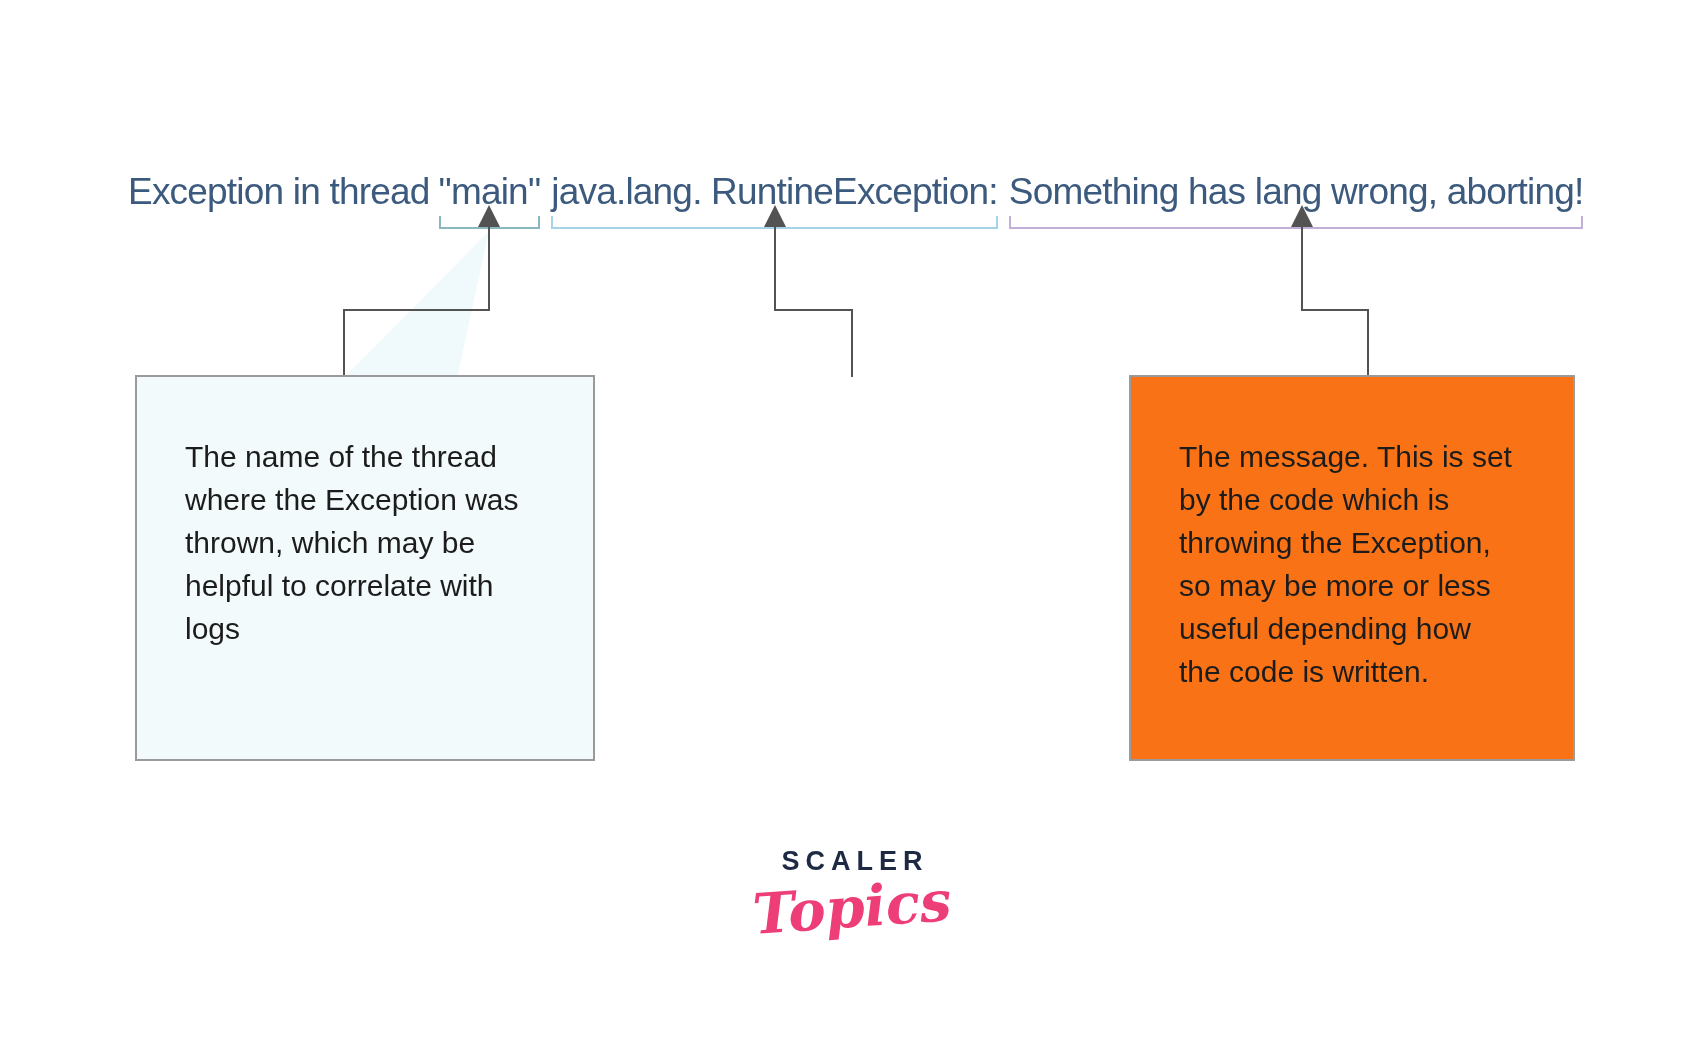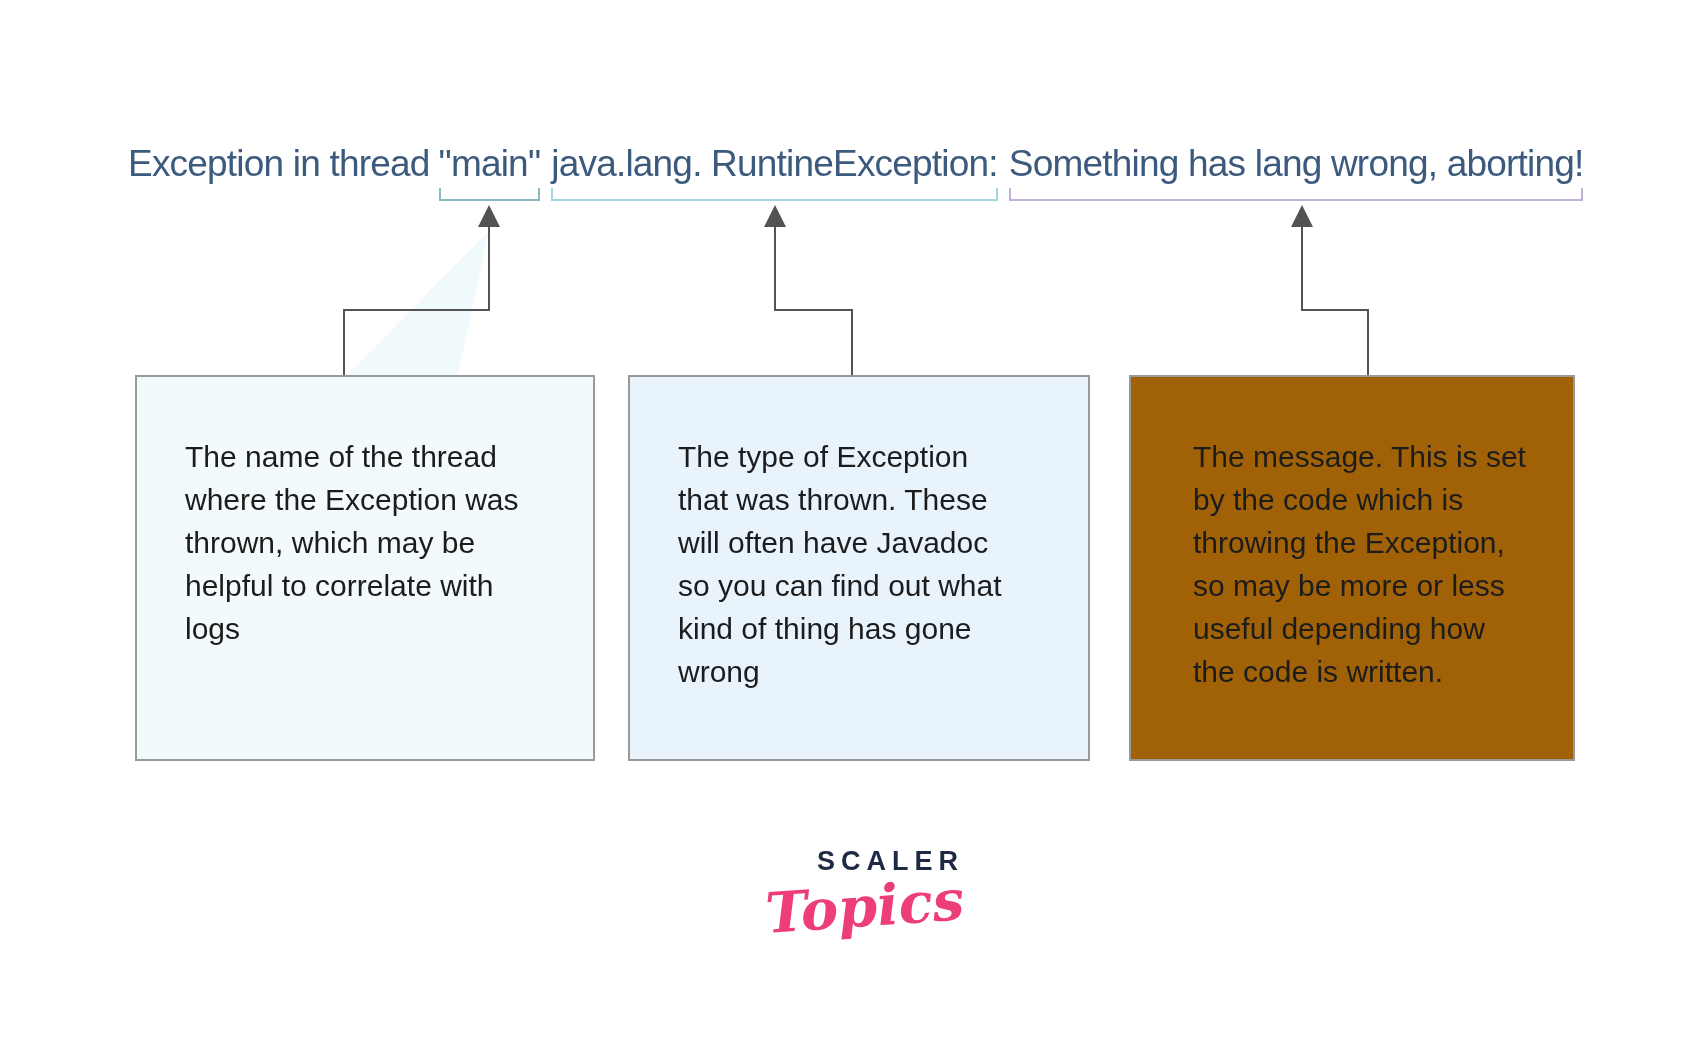--- a/index.html
+++ b/index.html
@@ -4,21 +4,21 @@
 <style>
   html,body{margin:0;padding:0;background:#ffffff;}
   .canvas{position:relative;width:1701px;height:1060px;background:#ffffff;overflow:hidden;
           font-family:"Liberation Sans",sans-serif;}
 
   
   .error-line{position:absolute;left:128px;top:144px;white-space:nowrap;font-size:0;}
   .seg{display:inline-block;position:relative;font-size:37px;line-height:40px;
        letter-spacing:-0.8px;color:#3c5a7e;}
   .seg-thread{margin-left:9px;}
-  .seg-type{margin-left:11px;}
+  .seg-type{margin-left:11px;margin-top:28px;}
   .seg-msg{margin-left:11px;}
   .bracket{position:absolute;left:0;right:0;bottom:-17px;height:11px;
            border:2px solid;border-top:none;}
   .b-thread{border-color:#8ab8bf;}
   .b-type{border-color:#a5d4e9;}
   .b-msg{border-color:#c2afd8;}
 
   
   .aseg{position:absolute;background:#535353;}
   .ahead{width:0;height:0;background:transparent;
@@ -27,24 +27,24 @@
   .wash{position:absolute;left:346px;top:231px;width:137px;height:145px;
         background:#e3f4f9;opacity:.55;clip-path:polygon(0 100%,100% 0,78% 100%);}
 
   
   .box{position:absolute;top:375px;height:386px;border:2px solid #9a9a9a;
        box-sizing:border-box;}
   .box p{margin:2px;padding:56px 26px 0 46px;font-size:30px;line-height:43px;
          color:#1c1c1c;white-space:pre-line;}
   .box-thread{left:135px;width:460px;background:#f3fafb;}
   .box-type{left:628px;width:462px;background:#e9f3fb;}
-  .box-msg{left:1129px;width:446px;background:#a16207;padding-left:14px;}
+  .box-msg{left:1129px;width:446px;background:#f97316;}
 
   
-  .logo{position:absolute;left:740px;top:846px;width:224px;text-align:right;}
+  .logo{position:absolute;left:740px;top:846px;width:224px;text-align:center;}
   .logo-brand{display:block;font-size:27px;font-weight:bold;letter-spacing:6px;
               padding-left:6px;color:#1e2a44;line-height:30px;}
   .logo-product{display:block;font-family:"DejaVu Serif",serif;font-style:italic;
                 font-weight:bold;font-size:56px;line-height:62px;color:#ed3e77;
                 margin-top:0;transform:rotate(-4deg);}
 </style>
 </head>
 <body>
 
 <div class="canvas">
@@ -85,28 +85,20 @@
       <div class="aseg" style="left: 1367px; top: 309px; width: 2px; height: 68px;"></div>
     </div>
 
   <div class="box box-thread">
     <p>The name of the thread
 where the Exception was
 thrown, which may be
 helpful to correlate with
 logs</p>
   </div>
-  <div class="box box-type">
-    <p>The type of Exception
-that was thrown. These
-will often have Javadoc
-so you can find out what
-kind of thing has gone
-wrong</p>
-  </div>
   <div class="box box-msg">
     <p>The message. This is set
 by the code which is
 throwing the Exception,
 so may be more or less
 useful depending how
 the code is written.</p>
   </div>
 
   <div class="logo">

